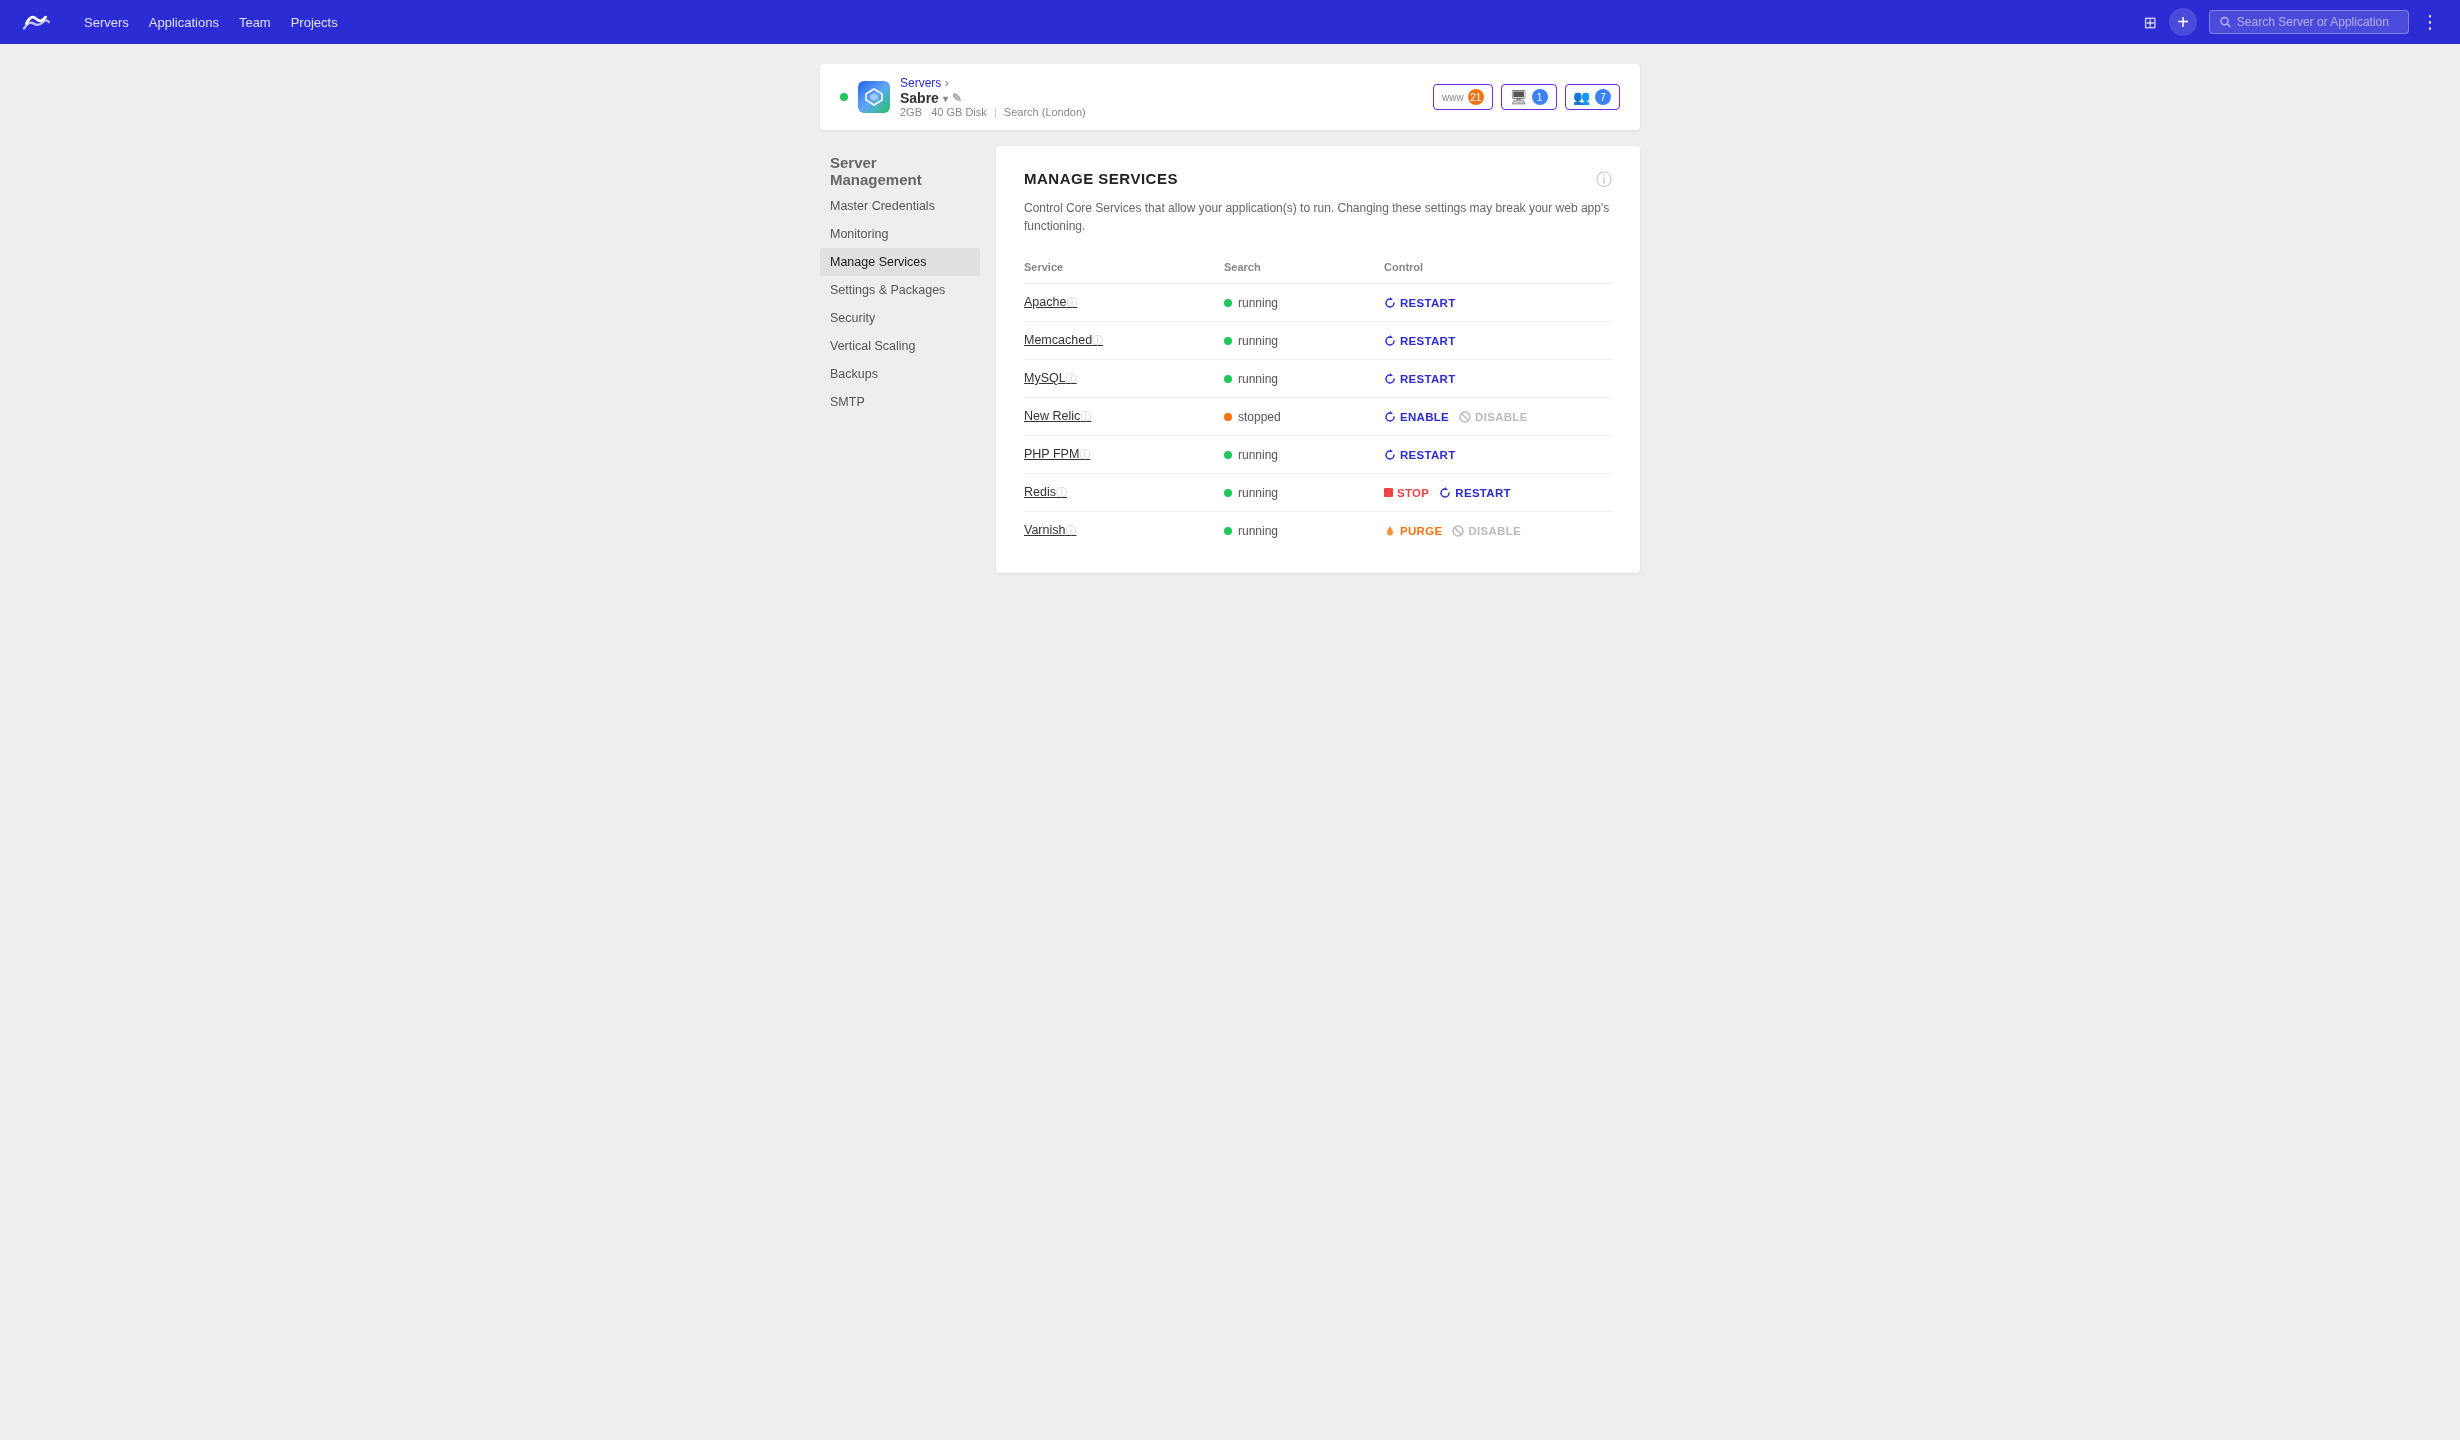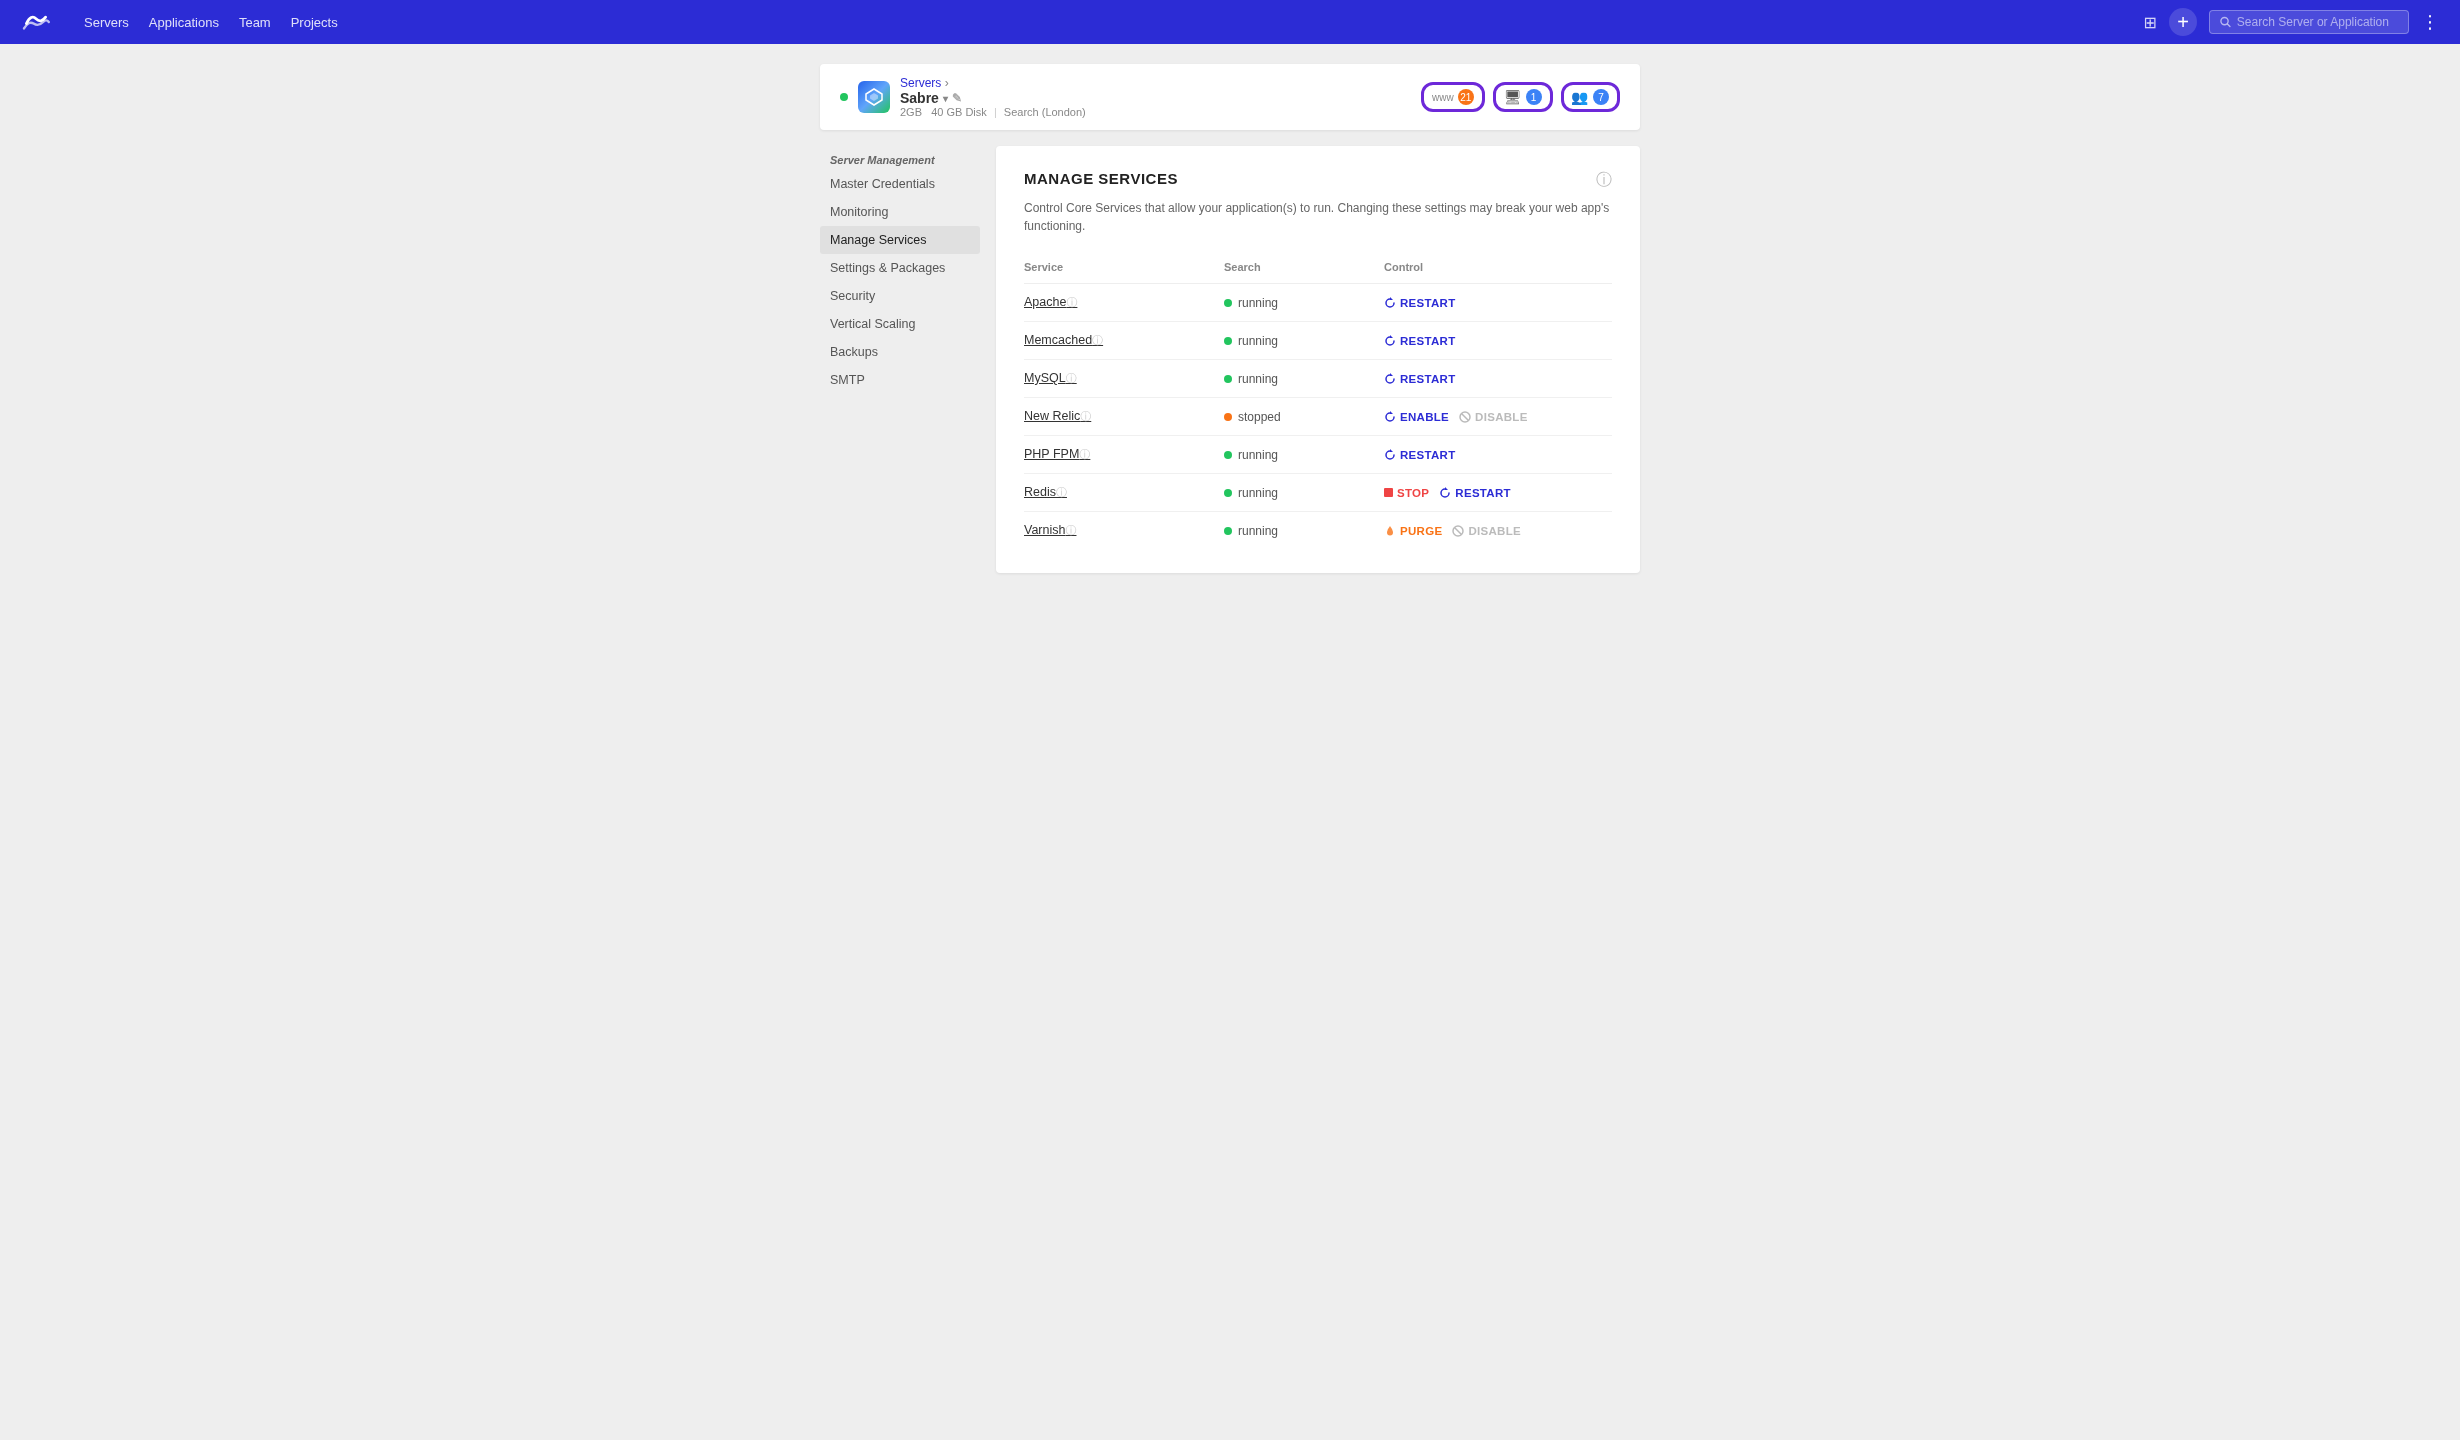--- a/index.html
+++ b/index.html
@@ -151,22 +151,22 @@
     }
     .server-header-right {
       display: flex;
       align-items: center;
       gap: 8px;
     }
     .server-badge {
       display: flex;
       align-items: center;
       gap: 4px;
-      border: 3px solid #6d28d9;
-      border-radius: 12px;
+      border: 1px solid #6d28d9;
+      border-radius: 4px;
       padding: 4px 8px;
       font-size: 11px;
       color: #555;
       background: #fff;
     }
     .badge-count {
       background: #2c2cd5;
       color: #fff;
       border-radius: 50%;
       width: 16px;
@@ -187,26 +187,25 @@
       gap: 16px;
       align-items: flex-start;
     }
 
     
     .sidebar {
       width: 160px;
       flex-shrink: 0;
     }
     .sidebar-section-title {
-      font-size: 11px;
+      font-size: 15px;
       font-weight: 600;
       color: #666;
       padding: 8px 10px 4px;
       text-transform: none;
-      font-style: italic;
     }
     .sidebar-item {
       padding: 7px 10px;
       font-size: 12.5px;
       color: #555;
       cursor: pointer;
       border-radius: 3px;
       display: block;
     }
     .sidebar-item.active {

